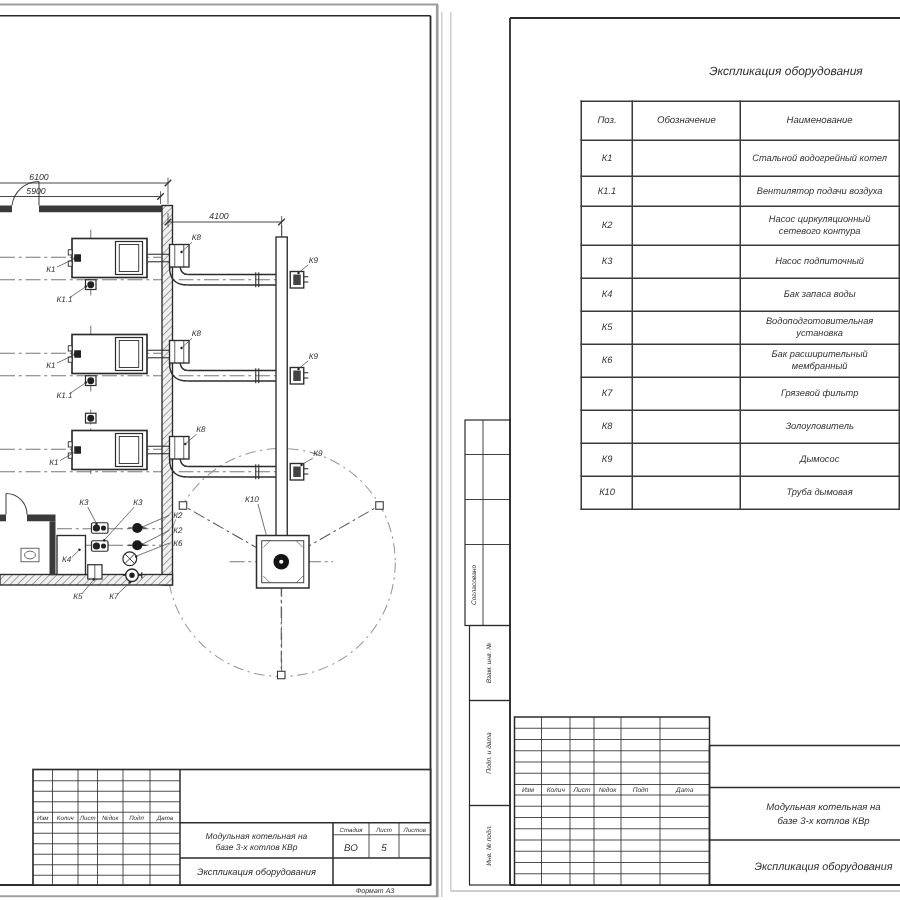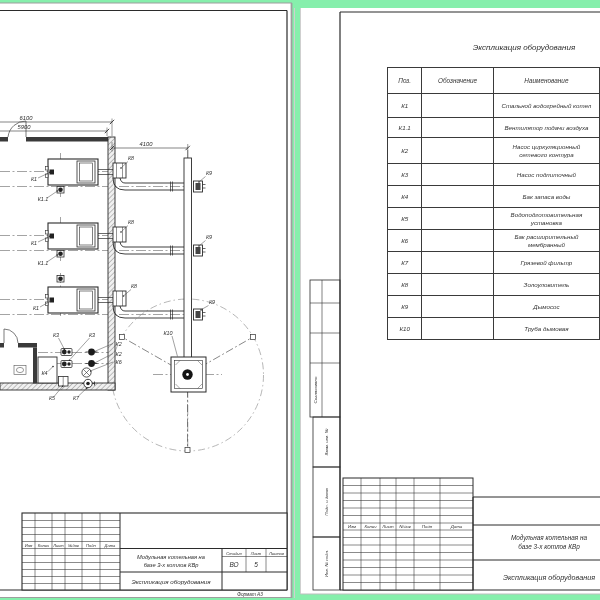--- a/index.html
+++ b/index.html
@@ -1,16 +1,16 @@
 <!DOCTYPE html>
 <html><head>
 <meta charset="utf-8">
 <style>
   html,body{margin:0;padding:0;background:#ededed;}
-  #canvas{position:relative;width:600px;height:600px;background:#86efac;overflow:hidden;
+  #canvas{position:relative;width:600px;height:600px;background:#ffffff;overflow:hidden;
           font-family:"Liberation Sans",sans-serif;}
   #plan-svg{position:absolute;left:0;top:0;}
   svg text{font-family:"Liberation Sans",sans-serif;font-style:italic;fill:#2e2e2e;}
   
   #equip-table{position:absolute;left:387px;top:67px;border-collapse:collapse;table-layout:fixed;}
   #equip-table td,#equip-table th{border:1px solid #3a3a3a;padding:0 6px;text-align:center;
       vertical-align:middle;font-style:italic;font-weight:normal;color:#333;font-size:6.2px;line-height:1.15;}
   #equip-table{border:1.5px solid #2e2e2e;}
   #equip-table .c-pos{width:30px;}
   #equip-table .c-des{width:78px;}

